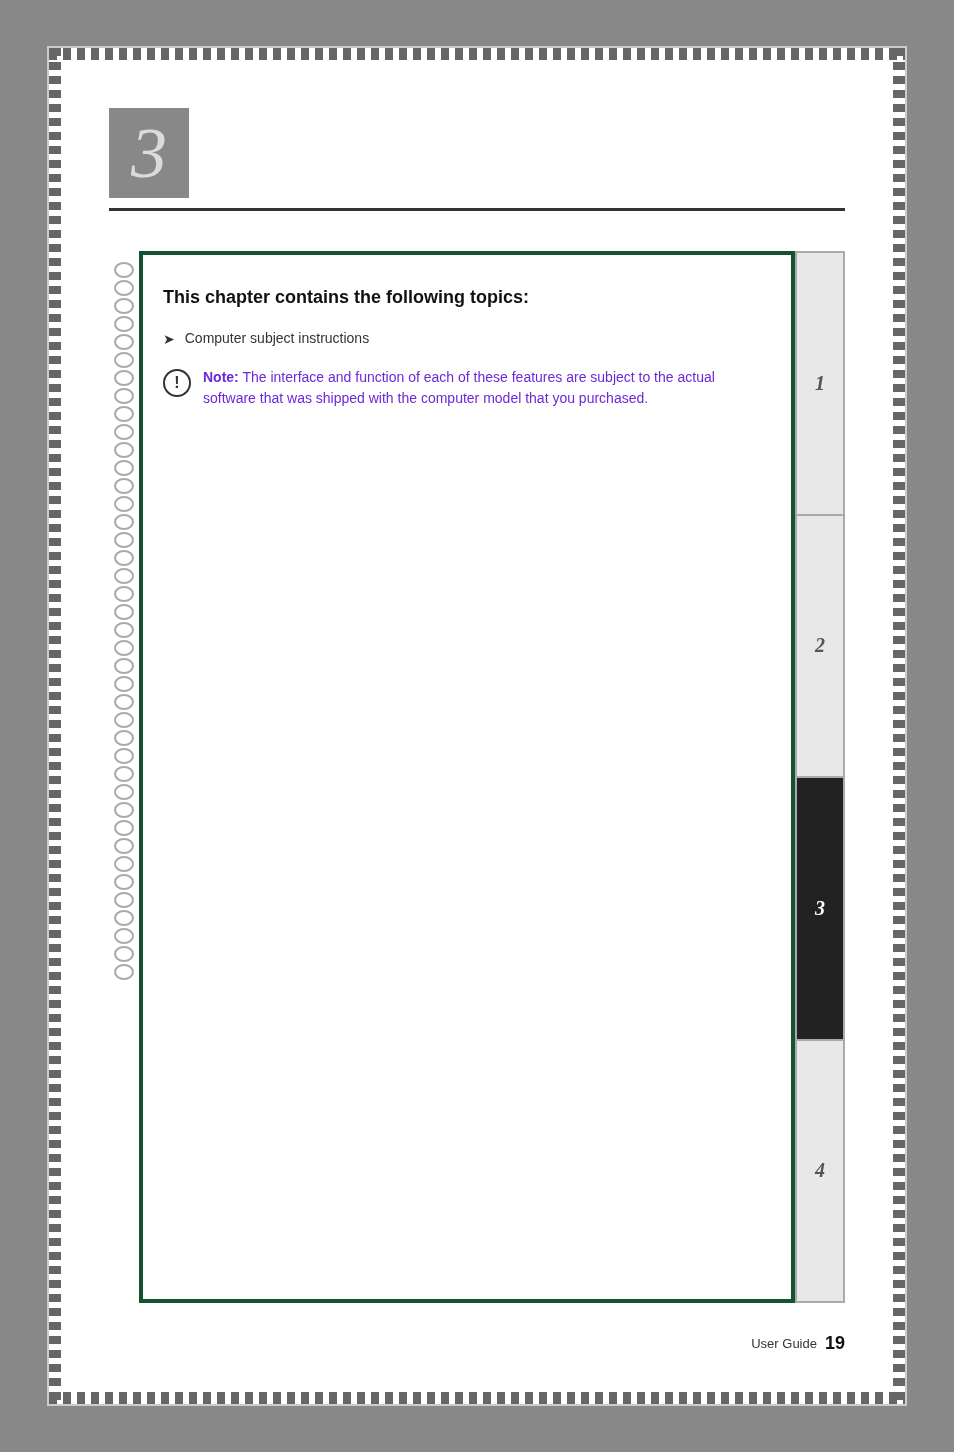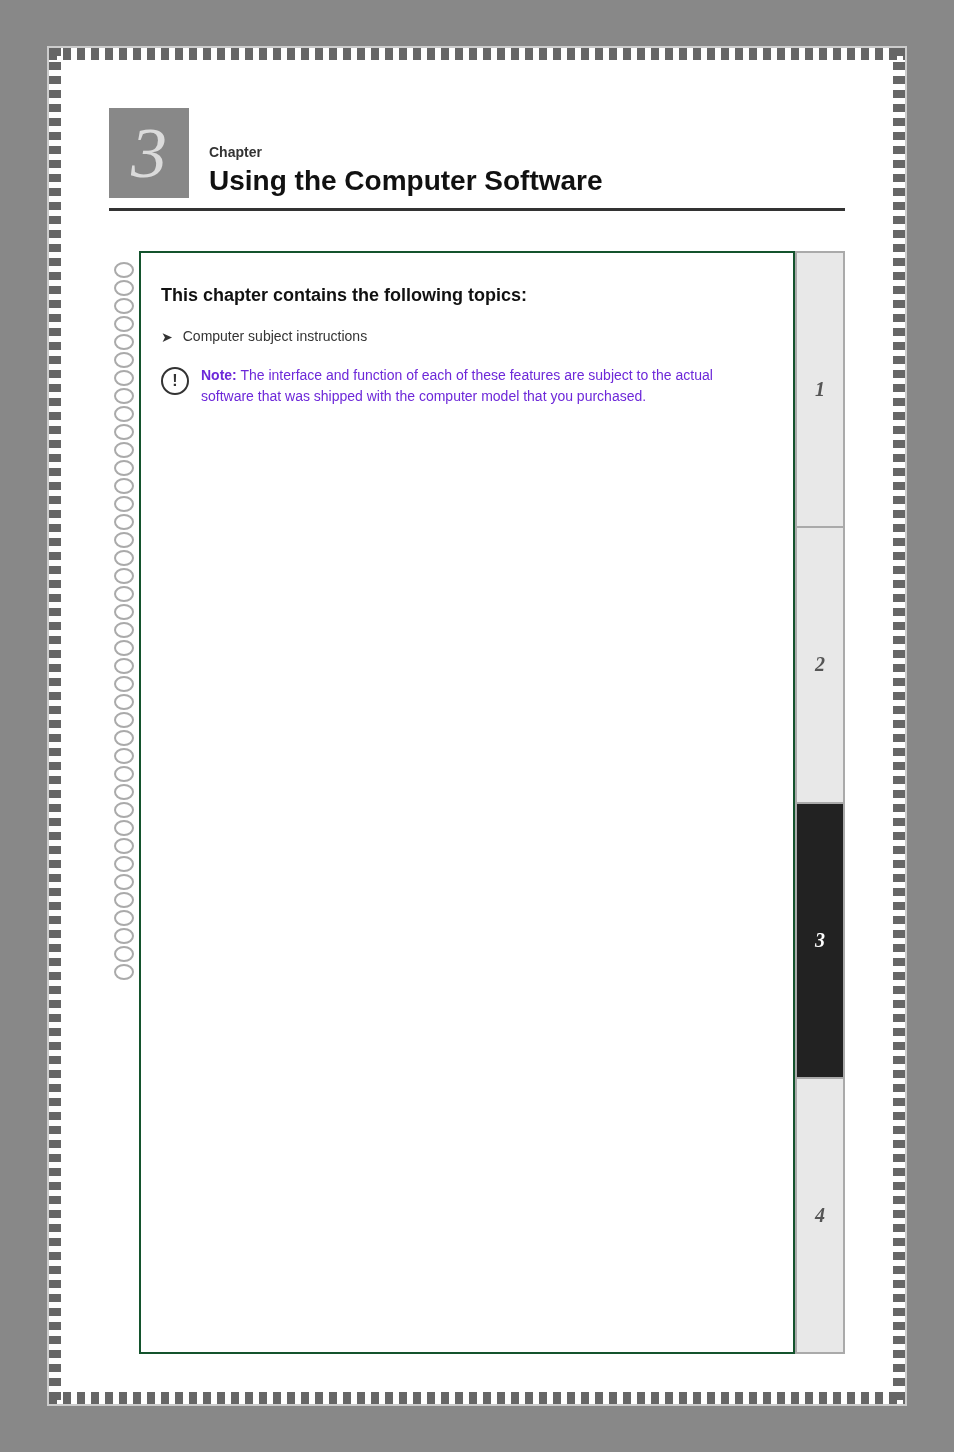--- a/index.html
+++ b/index.html
@@ -141,21 +141,21 @@
       border: 2px solid #aaa;
       border-radius: 50%;
       background: transparent;
       margin: 1px 0;
       flex-shrink: 0;
     }
 
     
     .notebook-inner {
       flex: 1;
-      border: 2px solid #14532d;
+      border: 4px solid #14532d;
       background: #fff;
       padding: 30px 30px 30px 20px;
       position: relative;
     }
 
     
     .chapter-tabs {
       width: 50px;
       display: flex;
       flex-direction: column;
@@ -271,24 +271,20 @@
 <div class="page">
 
   <div class="dashed-border-top"></div>
   <div class="dashed-border-bottom"></div>
   <div class="dashed-border-left"></div>
   <div class="dashed-border-right"></div>
 
   <div class="chapter-header">
     <div class="chapter-number-box">
       <span class="chapter-number">3</span>
-    </div>
-    <div class="chapter-label-title">
-      <span class="chapter-label">Chapter</span>
-      <span class="chapter-title">Using the Computer Software</span>
     </div>
   </div>
 
   <hr class="header-rule">
 
   <div class="main-content">
     <div class="notebook-container">
 
       <div class="spiral-rings">
         <div class="ring"></div>
@@ -362,13 +358,17 @@
           <span>3</span>
         </div>
         <div class="tab-item">
           <span>4</span>
         </div>
       </div>
 
     </div>
   </div>
 
+  <div class="footer">
+    <span class="footer-text">User Guide</span>
+    <span class="footer-page">19</span>
+  </div>
 </div>
 
 </body></html>

